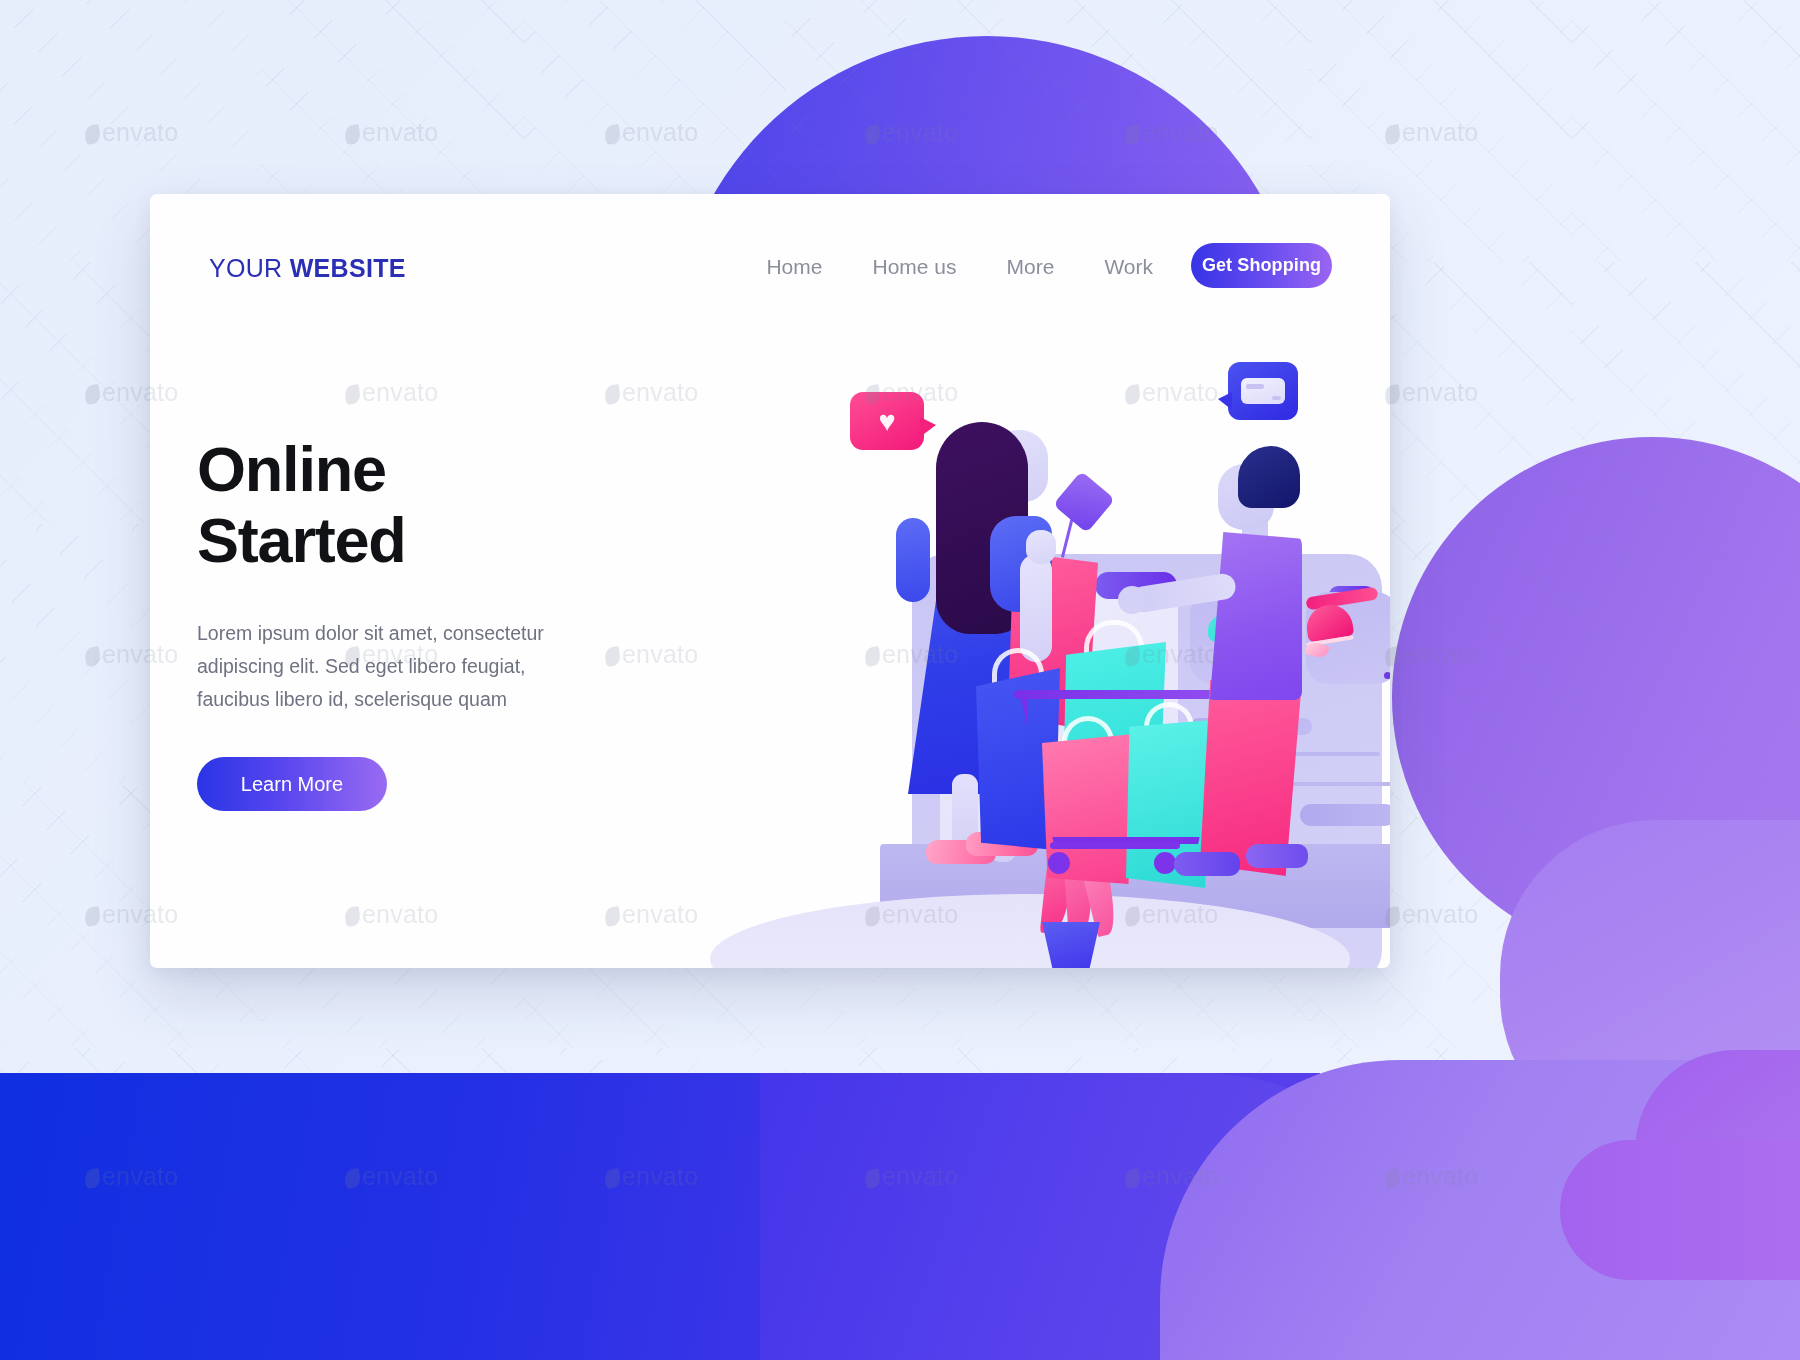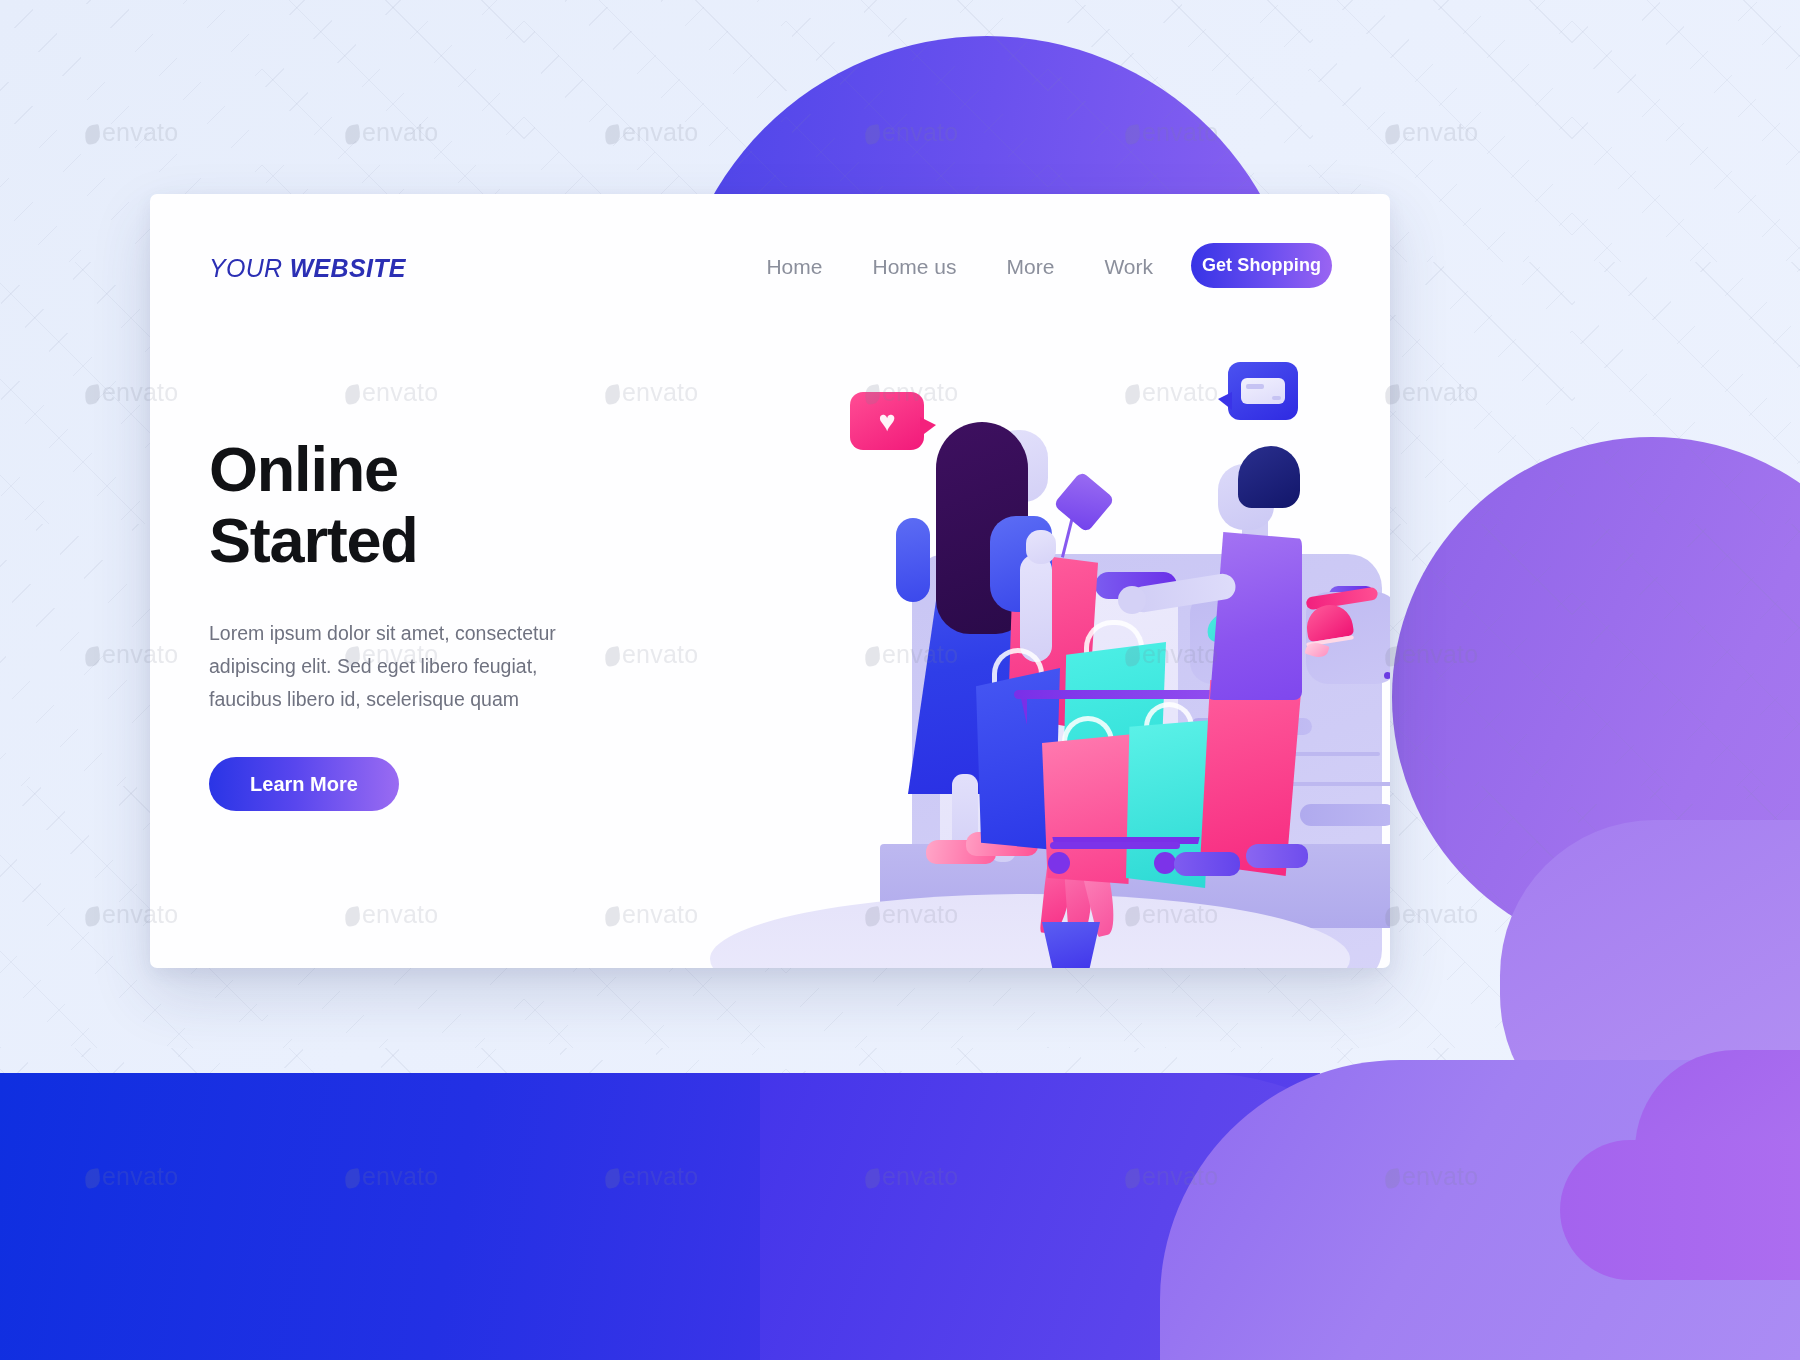--- a/index.html
+++ b/index.html
@@ -107,21 +107,21 @@
     overflow:hidden;
   }
 
   
   .nav {
     position:absolute; left:0; top:0; width:100%; height:158px;
     display:flex; align-items:center;
   }
   .logo {
     position:absolute; left:59px; top:60px;
-    font-style:italic; font-size:25px; color:#2b2fb4;
+    font-size:25px; color:#2b2fb4;
     letter-spacing:.3px; white-space:nowrap;
   }
   .logo .light { font-weight:400; }
   .logo .bold  { font-weight:700; }
 
   .nav-links {
     position:absolute; right:212px; top:61px;
     display:flex; align-items:center; gap:0;
   }
   .nav-link {
@@ -131,35 +131,35 @@
   .btn-started {
     position:absolute; right:58px; top:49px;
     width:141px; height:45px; border-radius:23px;
     background:linear-gradient(90deg,#3733e6 0%,#6a4ef0 55%,#9a64f2 100%);
     color:#fff; font-size:18px; font-weight:700;
     display:flex; align-items:center; justify-content:center;
     cursor:pointer; border:none; letter-spacing:.1px;
   }
 
   
-  .hero-copy { position:absolute; left:59px; top:240px; width:430px; }
+  .hero-copy { position:absolute; left:47px; top:240px; width:430px; }
   .headline {
     font-size:63px; line-height:1.12; font-weight:700;
     color:#111215; letter-spacing:-1.2px;
   }
   .subtext {
     margin-top:42px;
     font-size:19.5px; line-height:1.68; color:#6f7280; font-weight:400;
     width:392px;
   }
   .btn-learn {
     margin-top:42px;
     width:190px; height:54px; border-radius:27px;
     background:linear-gradient(90deg,#2a35e6 0%,#5846ee 45%,#9a6bf2 100%);
-    color:#fff; font-size:20px; font-weight:700;
+    color:#fff; font-size:20px; font-weight:400;
     display:flex; align-items:center; justify-content:center;
     cursor:pointer; border:none;
   }
 
   
   .illo { position:absolute; left:540px; top:110px; width:680px; height:660px; }
   .illo > * { position:absolute; }
 
   .screen-back {
     left:222px; top:250px; width:470px; height:430px;

